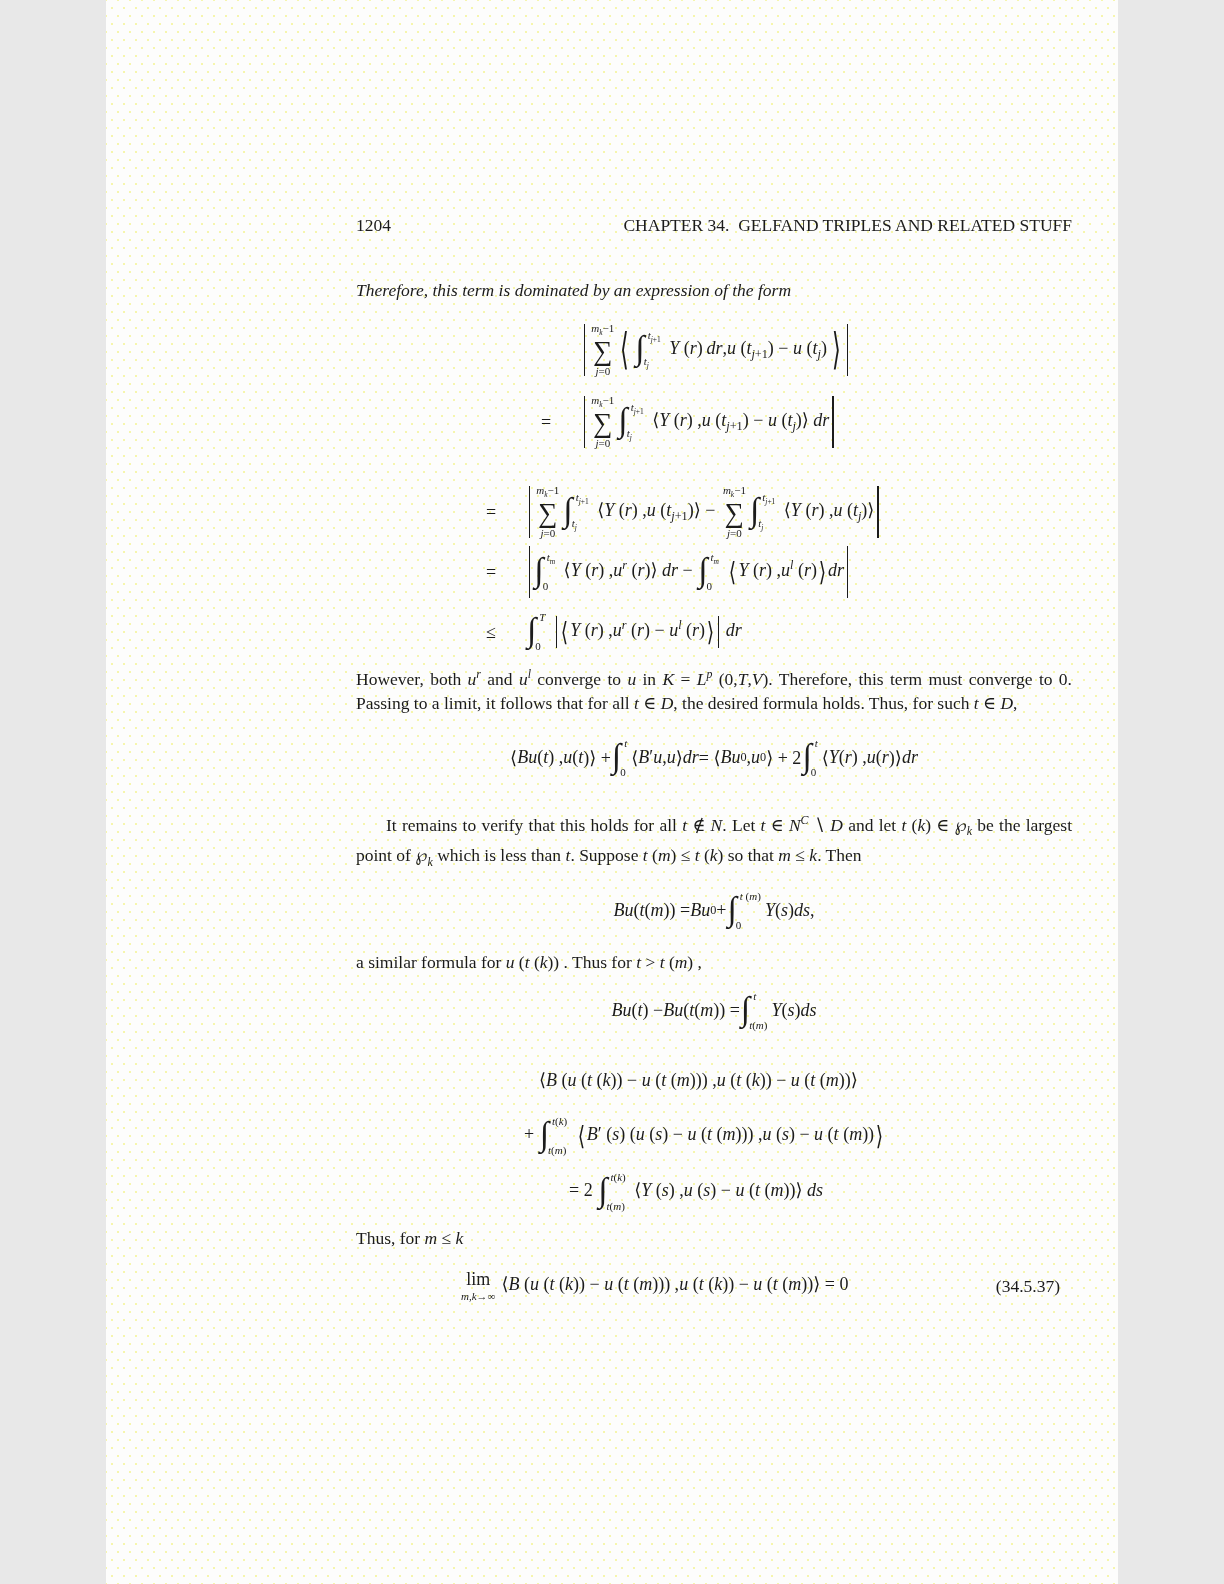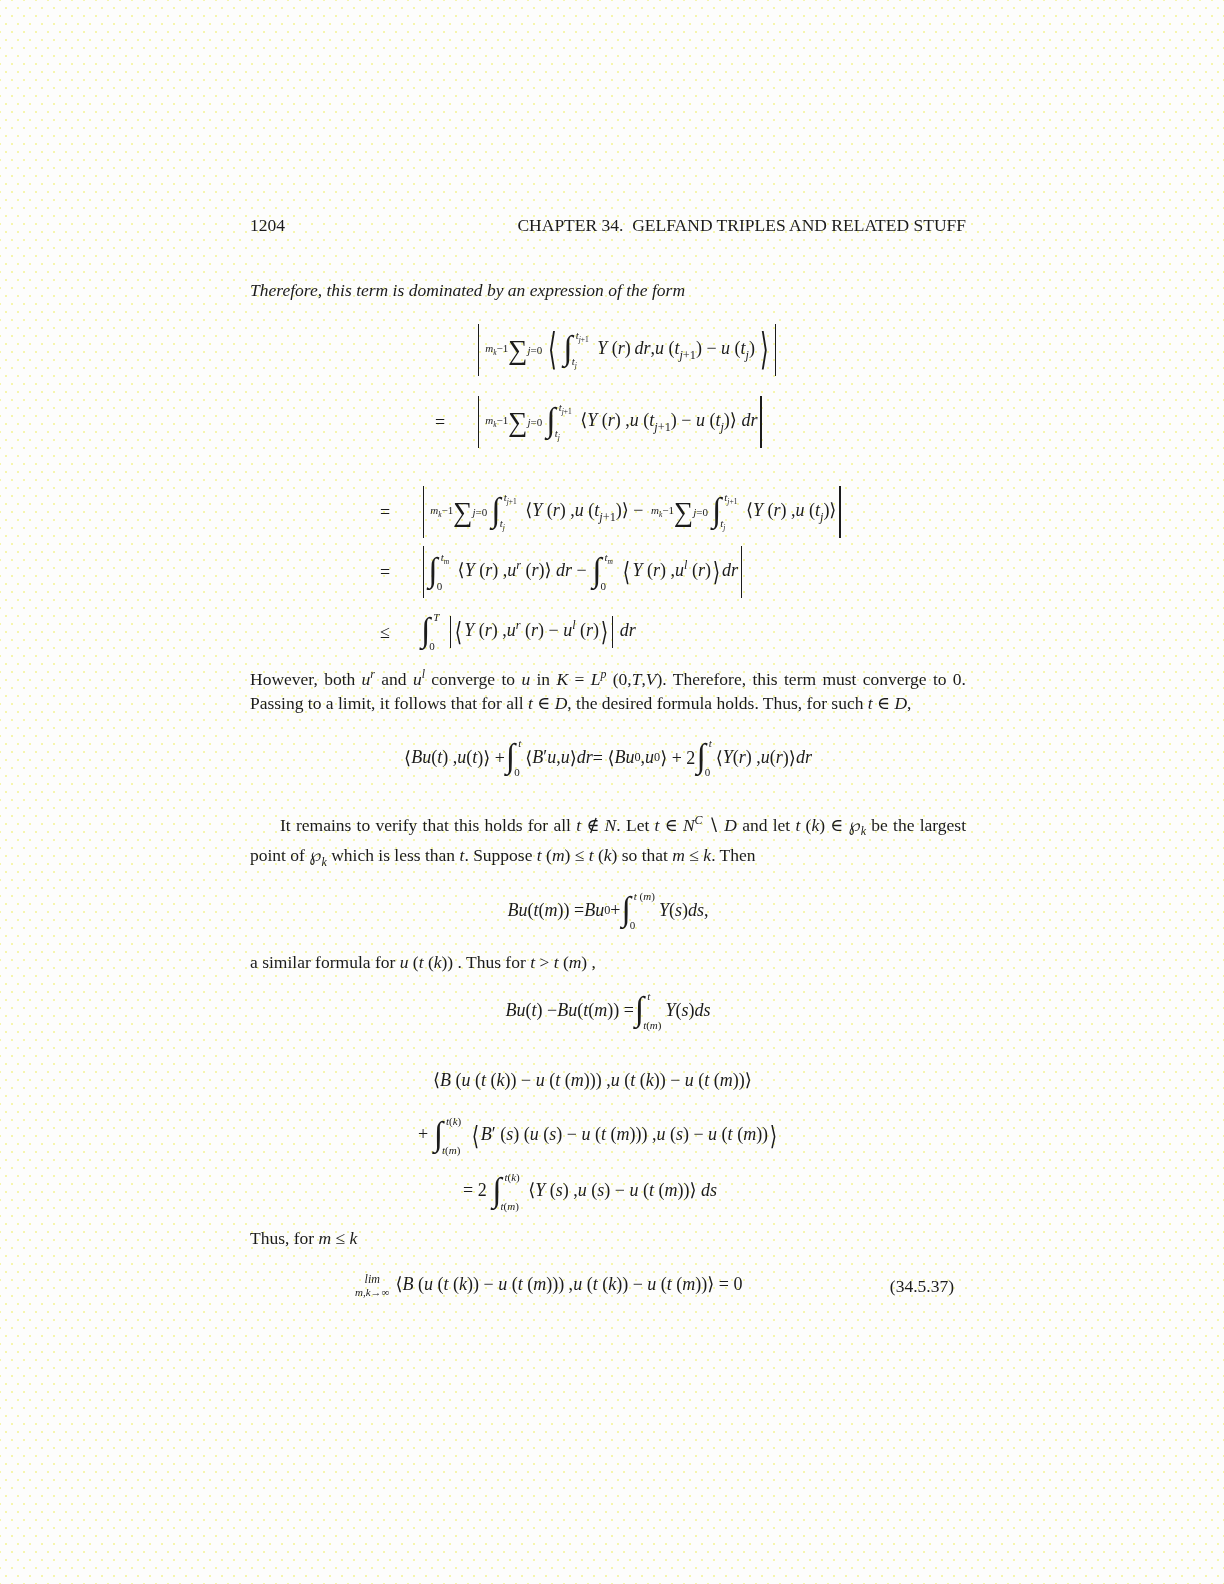--- a/index.html
+++ b/index.html
@@ -1,18 +1,18 @@
 <!DOCTYPE html>
 <html><head>
 <meta charset="utf-8">
 <style>
   html,body { margin:0; padding:0; }
   body { background:#e8e8e8; }
   .page {
-    position:relative; width:1224px; height:1584px; margin:0 auto;
+    position:relative; width:1012px; height:1584px; margin:0 auto;
     background-color:#fdfdfc;
     background-image:
       radial-gradient(circle, #f6f6ac 1px, rgba(255,255,255,0) 1.4px),
       radial-gradient(circle, #f6f6ac 1px, rgba(255,255,255,0) 1.4px);
     background-size:12px 16px;
     background-position:0 0, 6px 8px;
     color:#1b1b1b;
     font-family:"Liberation Serif","DejaVu Serif","DejaVu Sans",serif;
     font-size:17.5px;
     overflow:hidden;
@@ -36,30 +36,30 @@
   .rel { width:40px; flex:none; font-size:18px; }
   .expr { font-size:18px; white-space:nowrap; }
   .eqcenter { display:flex; justify-content:center; align-items:center; min-height:58px; font-size:18px; }
   .off1 { margin-left:183px; } .off2 { margin-left:168px; } .off3 { margin-left:213px; }
   .b3 { margin-top:12px; }
   .eqtagged { position:relative; display:flex; align-items:center; min-height:56px; margin-top:8px; font-size:18px; }
   .eqtagged .limexpr { margin-left:105px; }
   .eqtag { position:absolute; right:12px; top:50%; transform:translateY(-50%); font-size:17.5px; }
 
   
-  msum { display:inline-flex; flex-direction:row; align-items:center; vertical-align:middle; margin:0 3px; line-height:1;justify-content:flex-end; }
+  msum { display:inline-flex; flex-direction:column; align-items:center; vertical-align:middle; margin:0 3px; line-height:1;justify-content:flex-end; }
   msum mo { font-size:27px; line-height:1; font-style:normal; }
   msum mt, msum mb { font-size:11px; line-height:1.15; }
   mint { display:inline-flex; align-items:center; vertical-align:middle; margin:0 4px 0 1px; }
   imo { font-size:34px; line-height:1; display:inline-block; transform:translateY(-2px); }
   mlim { display:inline-flex; flex-direction:column; justify-content:space-between; height:44px; font-size:11px; line-height:1.15; }
   mlim mt { margin-left:3px; margin-top:1px; }
   mlim mb { margin-left:-1px; margin-bottom:1px; }
   munder { display:inline-flex; flex-direction:column; align-items:center; vertical-align:middle; line-height:1.1; margin-right:6px; }
-  munder mo { font-size:12px;font-style:italic; }
+  munder mo { font-size:18px; }
   munder mb { font-size:11px; }
   mvb { display:inline-block; width:1.3px; height:52px; background:currentColor; vertical-align:middle; margin:0 3px; }
   mvm { display:inline-block; width:1.2px; height:32px; background:currentColor; vertical-align:middle; margin:0 2px; }
   mlg { display:inline-block; transform:scale(1.25,2.4); vertical-align:middle; margin:0 6px 0 4px; }
   mrg { display:inline-block; transform:scale(1.25,2.4); vertical-align:middle; margin:0 4px 0 6px; }
   mml { display:inline-block; transform:scale(1.05,1.45); vertical-align:middle; margin:0 2px; }
   mmr { display:inline-block; transform:scale(1.05,1.45); vertical-align:middle; margin:0 2px; }
 </style>
 </head>
 <body>

